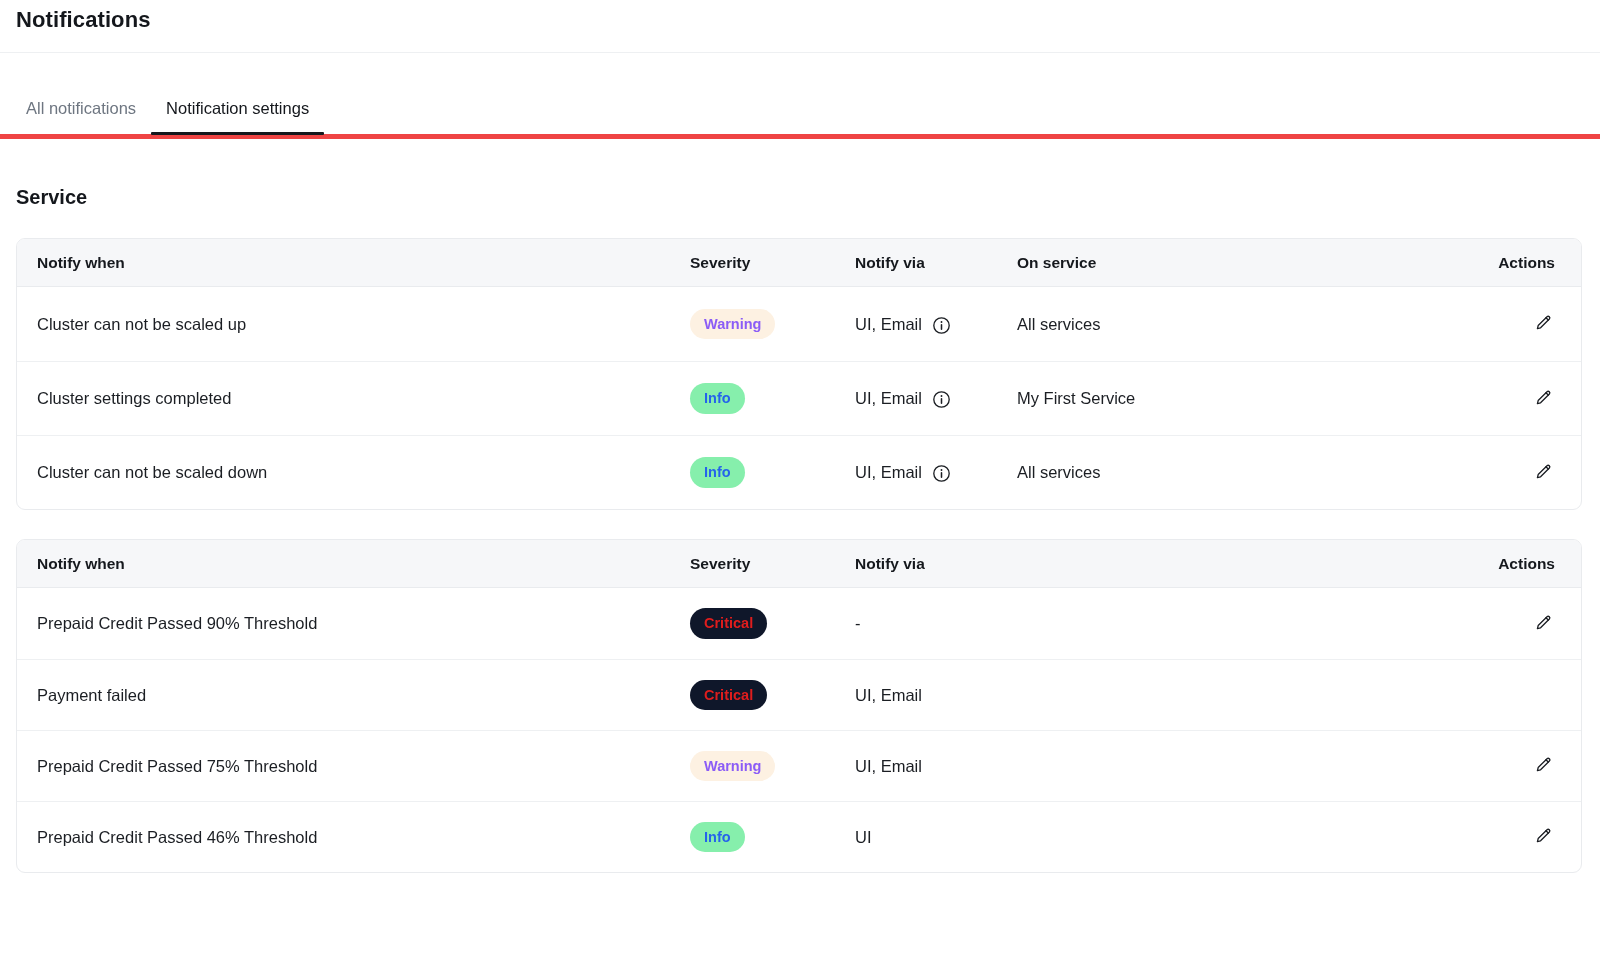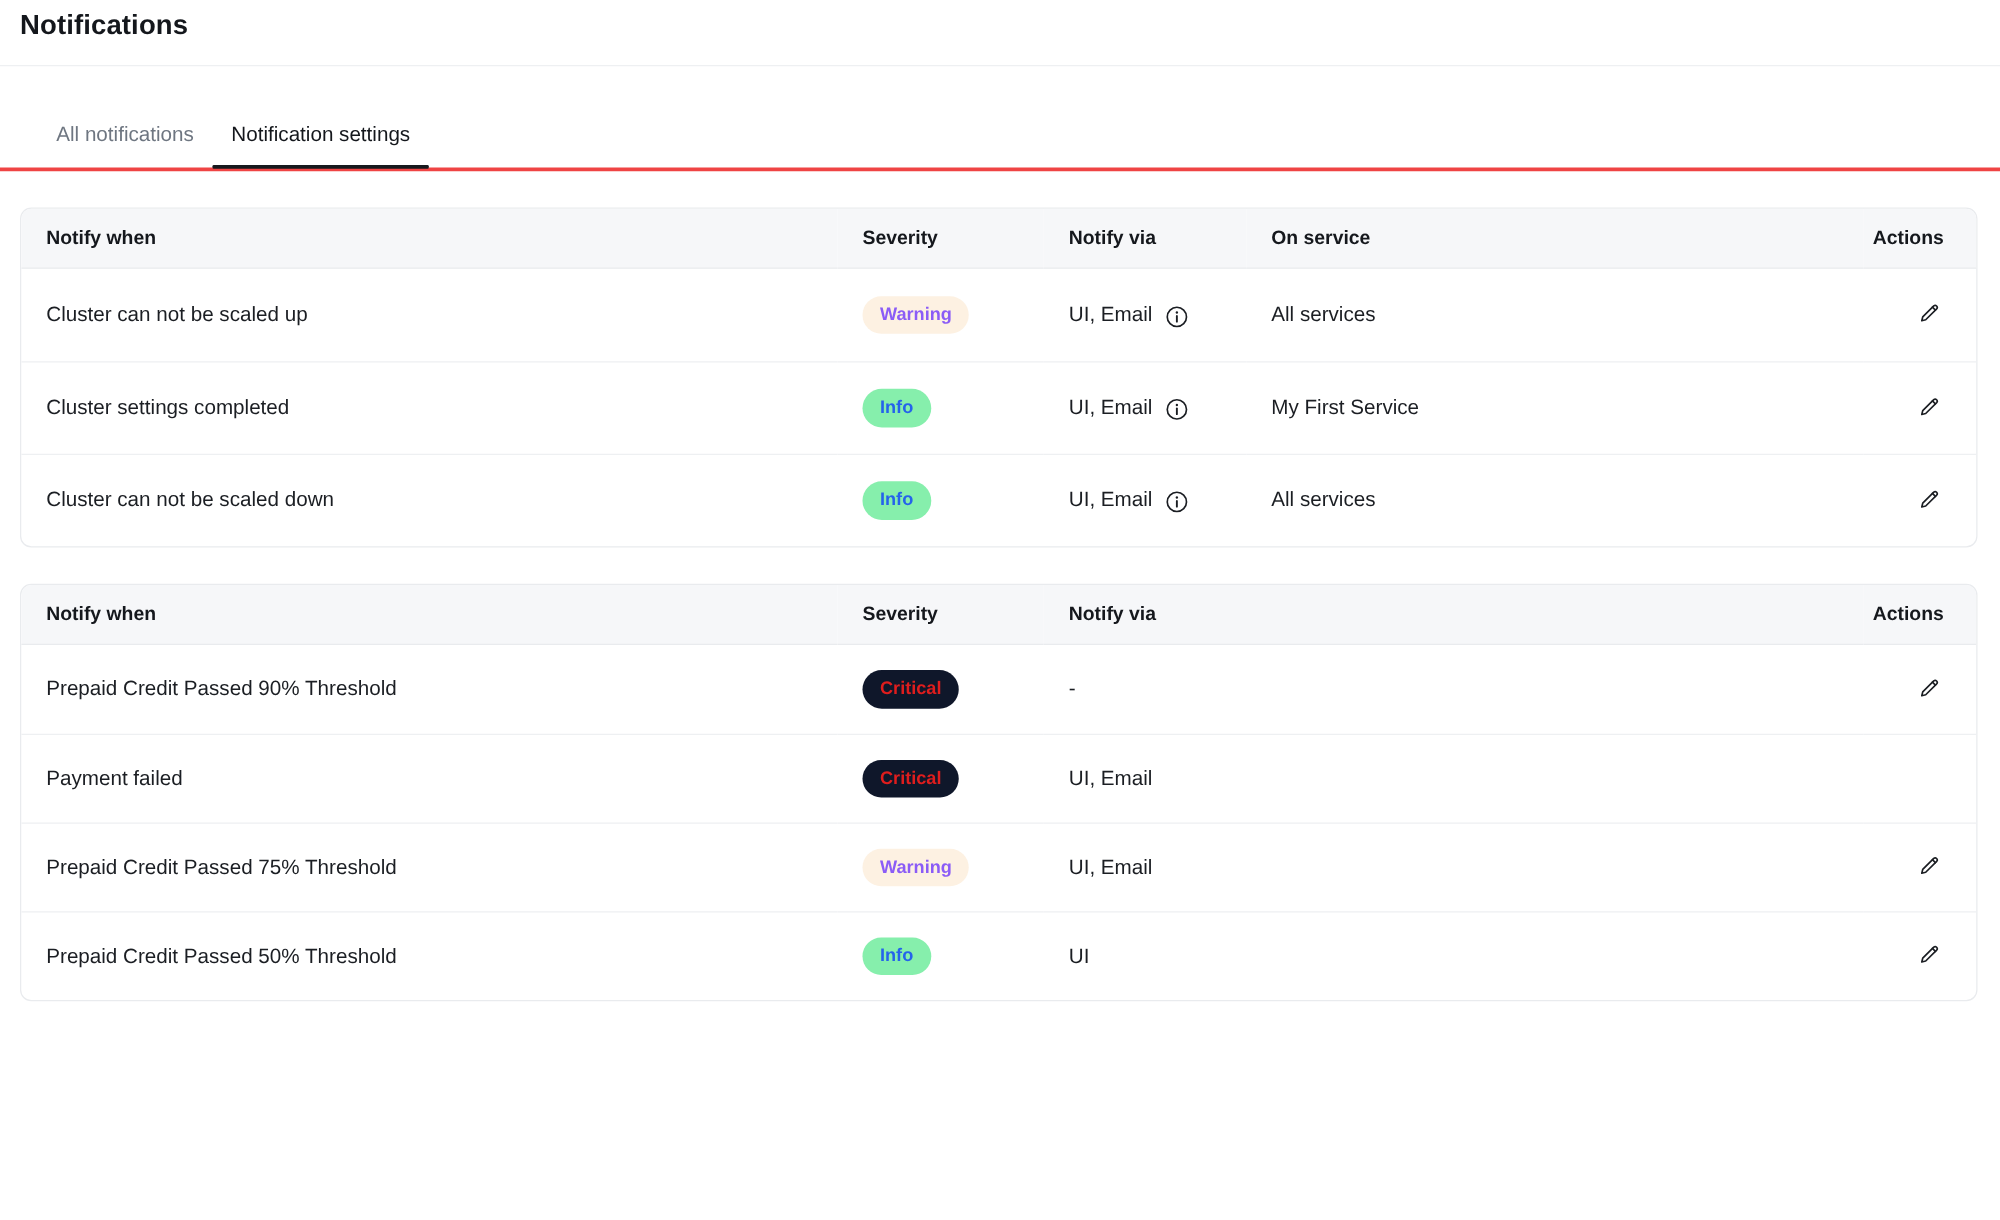--- a/index.html
+++ b/index.html
@@ -21,22 +21,22 @@
     font-size: 22px;
     font-weight: 700;
     color: #14171c;
     letter-spacing: .1px;
   }
 
   
   .tabs {
     display: flex;
     align-items: flex-end;
-    padding: 46px 0 0 30px;
-    border-bottom: 3px solid #ef4444;
+    padding: 46px 0 0 11px;
+    border-bottom: 5px solid #ef4444;
   }
   .tab {
     position: relative;
     padding: 0 15px 16px 15px;
     font-size: 16.5px;
     cursor: pointer;
     white-space: nowrap;
   }
   .tab.inactive { color: #6e7681; }
   .tab.active { color: #14171c; font-weight: 500; }
@@ -135,20 +135,21 @@
   <div class="tab inactive">
     <span>All notifications</span>
   </div>
   <div class="tab active">
     <span>Notification settings</span>
   </div>
 </div>
 
 <div class="content">
 
+  <h2 class="section-title first">Service</h2>
 
   <table class="notif-table service-table">
     <colgroup>
       <col style="width:653px">
         <col style="width:165px">
         <col style="width:162px">
         <col style="width:494px">
         <col style="width:90px">
     </colgroup>
     <thead>
@@ -292,21 +293,21 @@
             <span>
               <svg width="19" height="19" viewBox="0 0 20 20" fill="none" stroke="#1b1e23" stroke-width="1.4" stroke-linejoin="round" stroke-linecap="round">
                   <path d="M3.6 16.4 L4.4 13.2 L13.7 3.9 a1.75 1.75 0 0 1 2.47 2.47 L6.9 15.6 L3.6 16.4 Z"></path>
                   <path d="M12.6 5 l2.45 2.45"></path>
                 </svg>
             </span>
           </button>
         </td>
       </tr>
       <tr>
-        <td>Prepaid Credit Passed 50% Threshold</td>
+        <td>Prepaid Credit Passed 46% Threshold</td>
         <td><span class="badge info">Info</span></td>
         <td>UI</td>
         <td class="actions-cell">
           <button class="edit-btn">
             <span>
               <svg width="19" height="19" viewBox="0 0 20 20" fill="none" stroke="#1b1e23" stroke-width="1.4" stroke-linejoin="round" stroke-linecap="round">
                   <path d="M3.6 16.4 L4.4 13.2 L13.7 3.9 a1.75 1.75 0 0 1 2.47 2.47 L6.9 15.6 L3.6 16.4 Z"></path>
                   <path d="M12.6 5 l2.45 2.45"></path>
                 </svg>
             </span>

